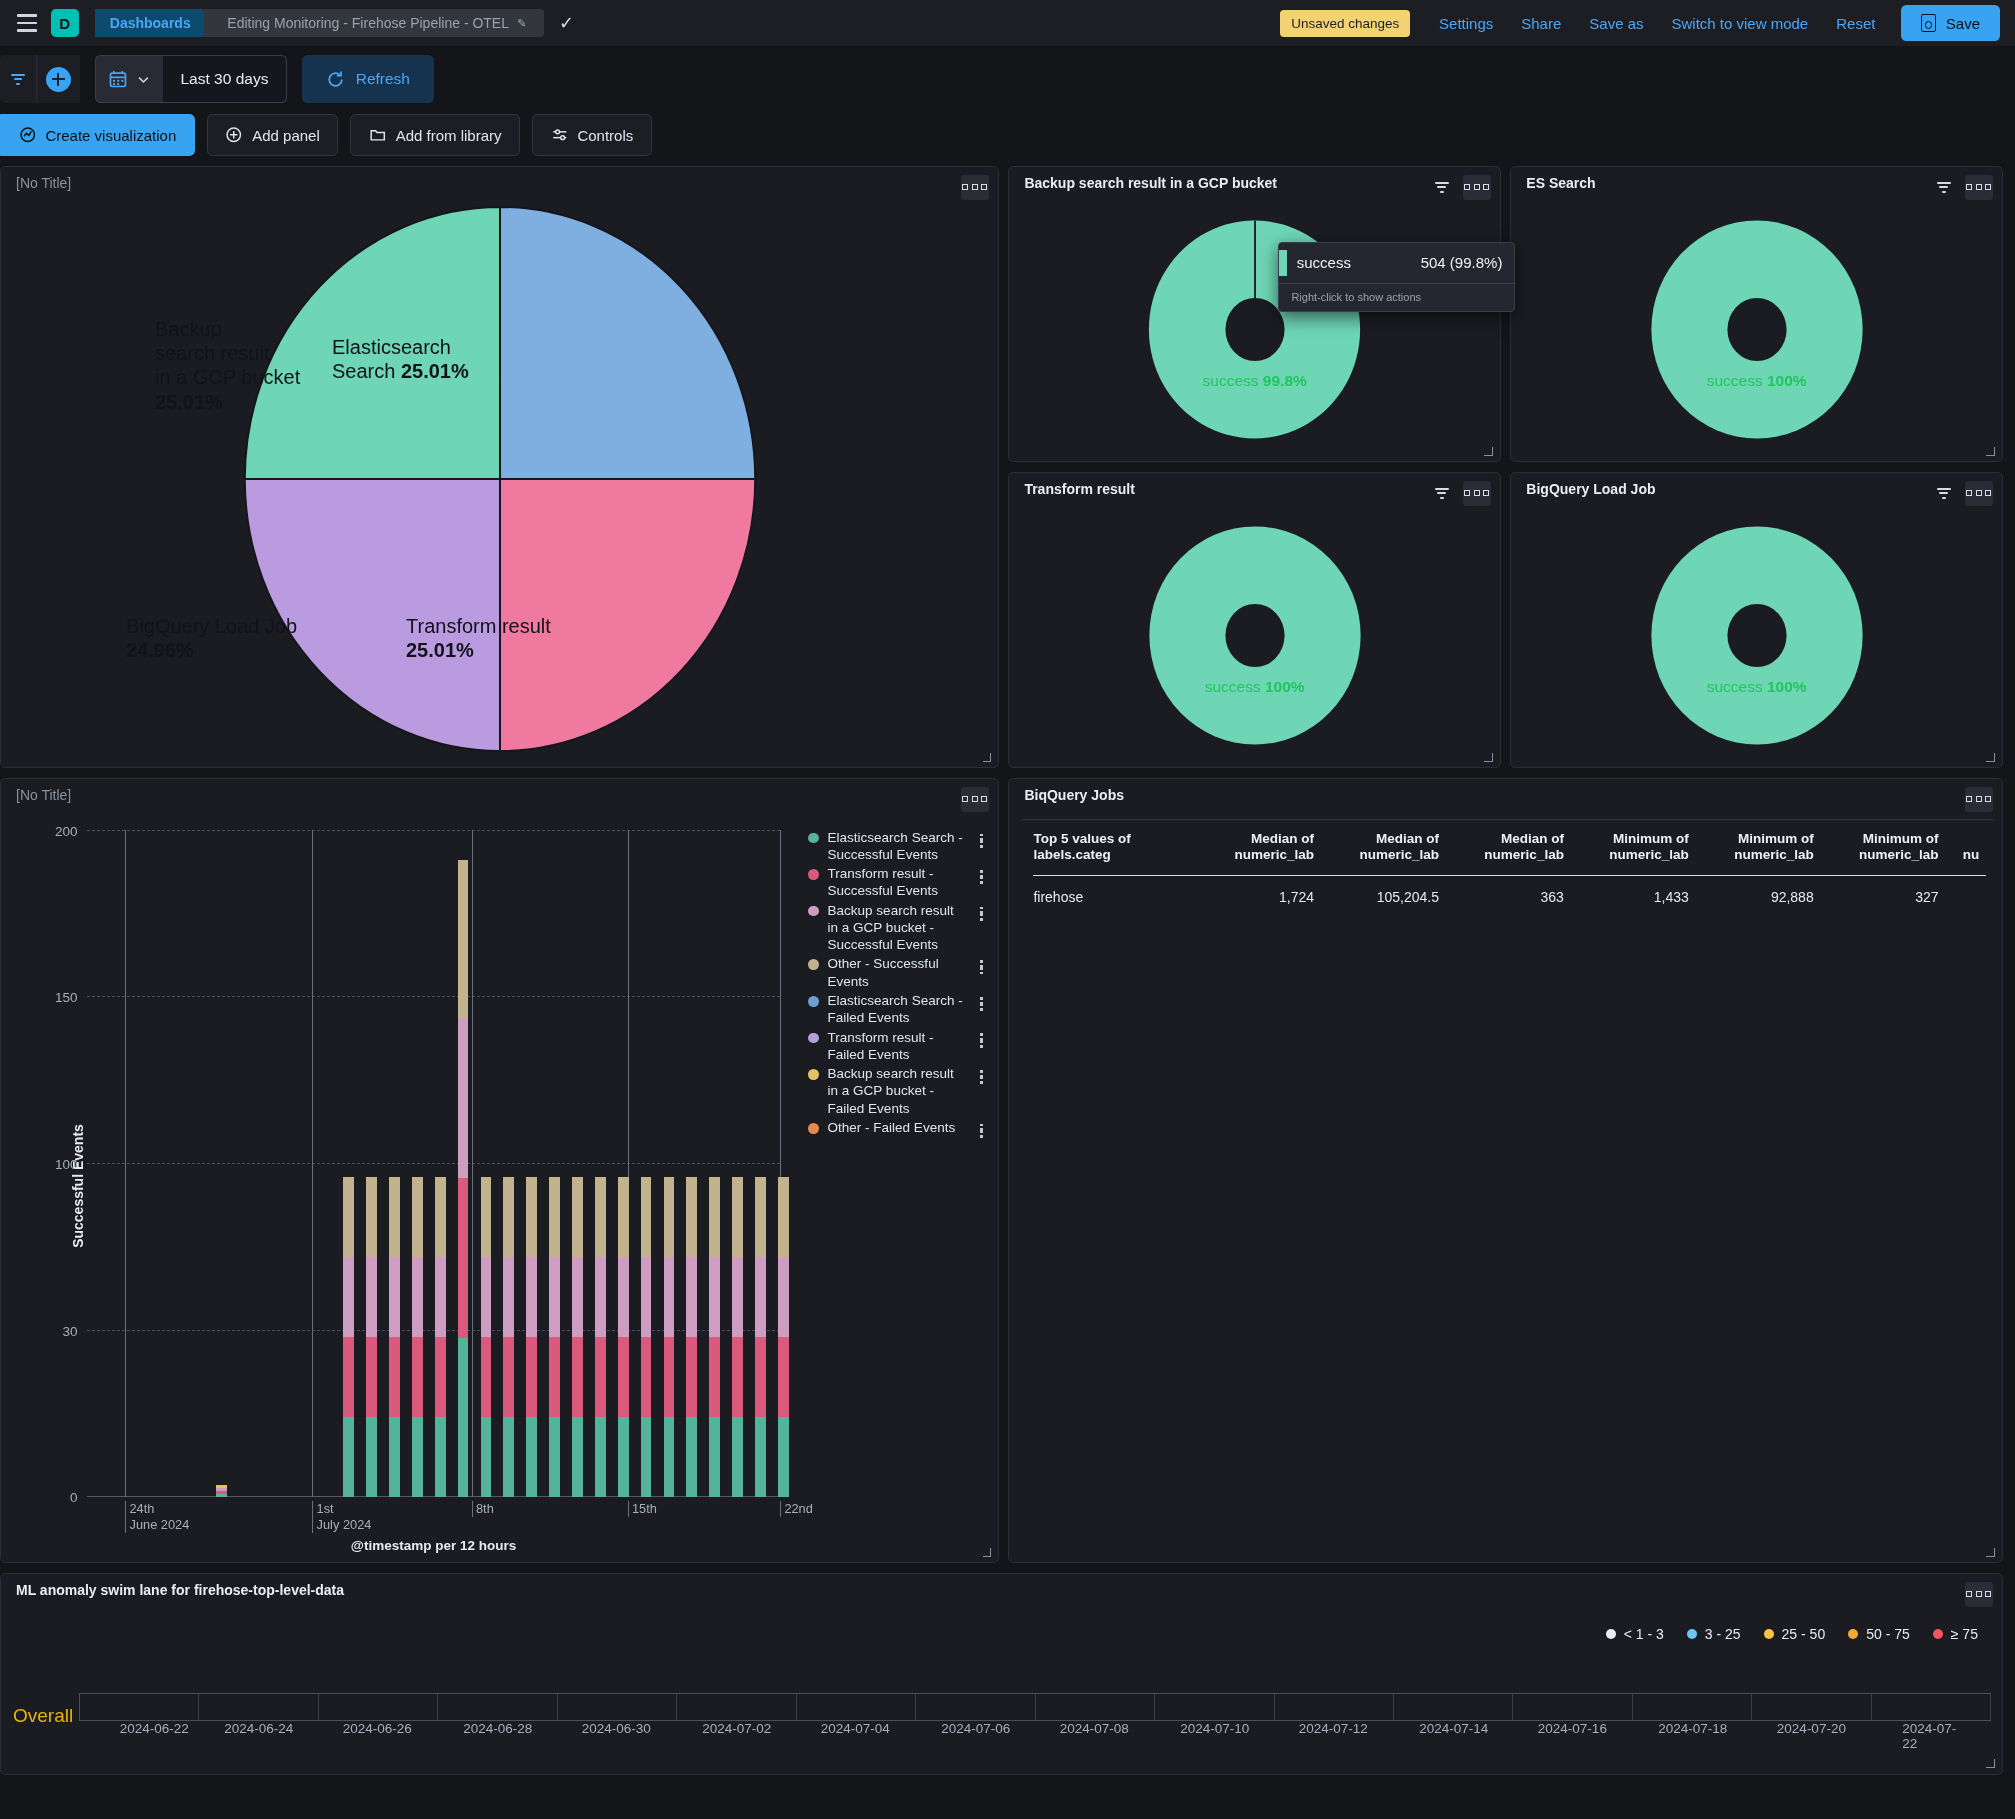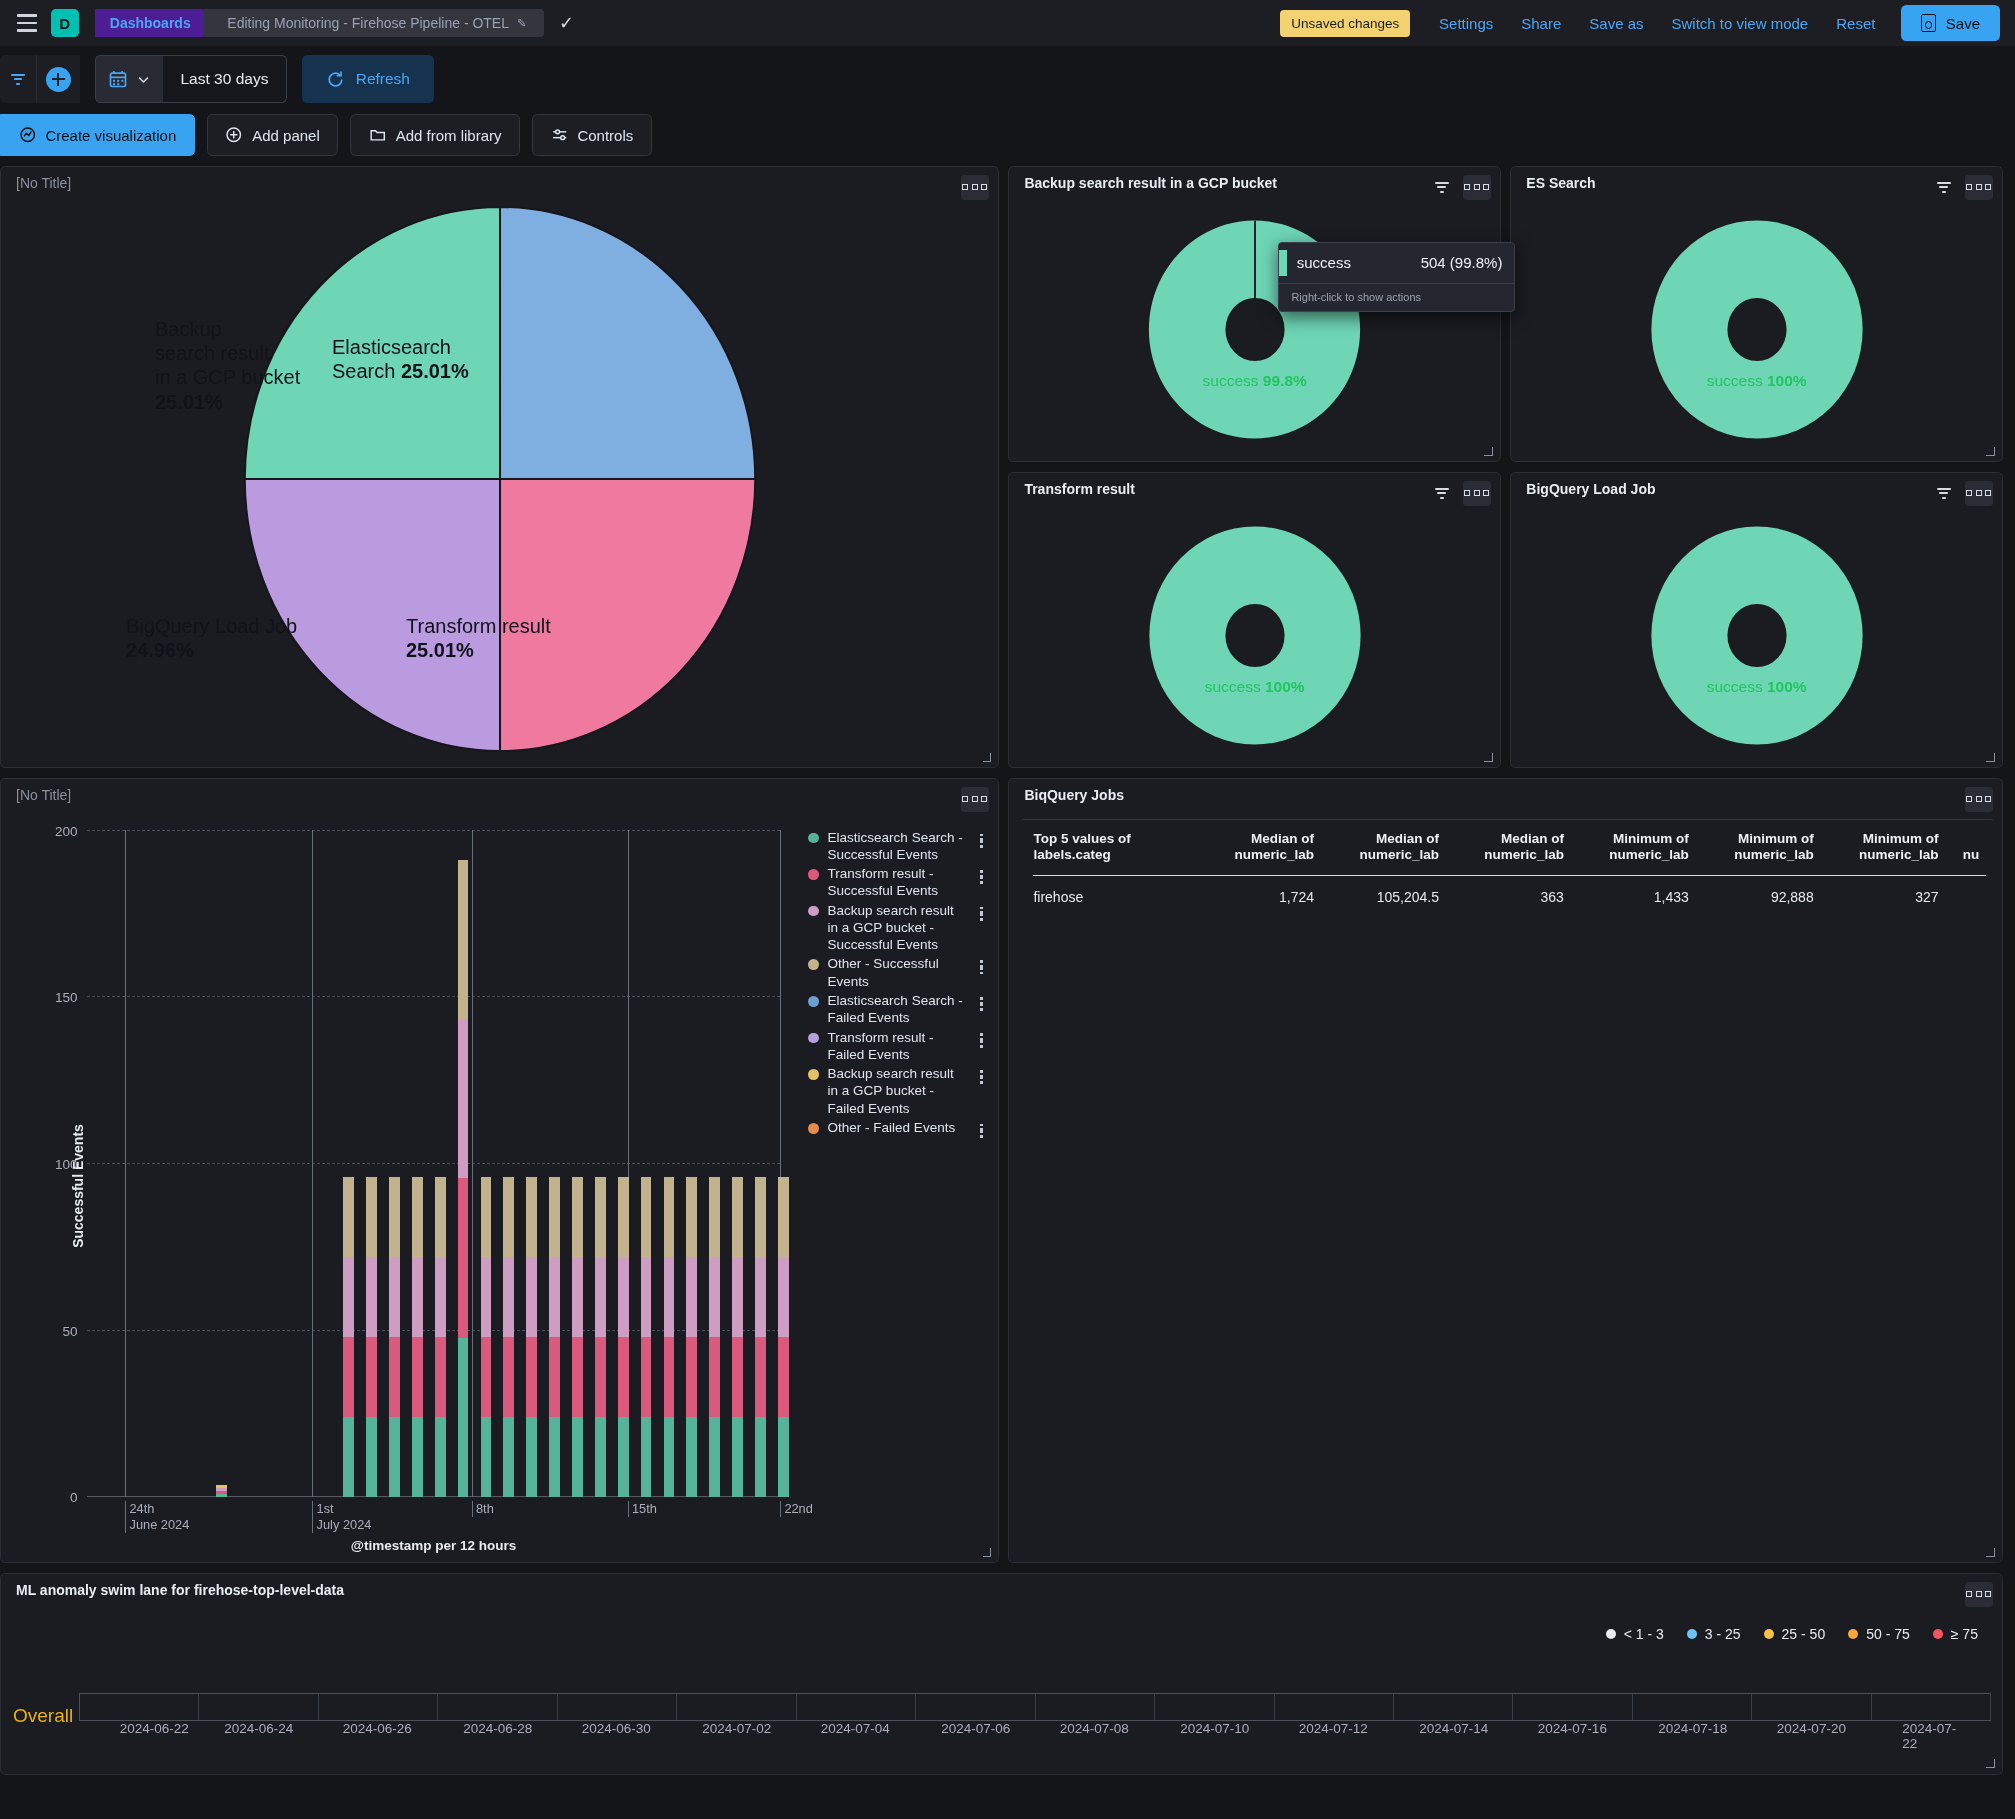--- a/index.html
+++ b/index.html
@@ -22,21 +22,21 @@
   .logo-badge {
     width: 28px; height: 28px; background: #00BFB3; border-radius: 4.7px;
     display:flex; align-items:center; justify-content:center;
     font-size: 15px; font-weight:700; color:#101216; margin-left: 5.4px;
   }
   .bc { display:flex; align-items:center; margin-left: 16px; height: 28px; }
   .bc-item {
     display:flex; align-items:center; height: 28px; padding: 0 17.5px 0 15px;
     font-size: 14px; position: relative;
   }
-  .bc-dash { background:#4c1d95; color:#4BA6F5; font-weight:600;
+  .bc-dash { background:#0c4a6e; color:#4BA6F5; font-weight:600;
     clip-path: polygon(0 0, calc(100% - 10.8px) 0, 100% 50%, calc(100% - 10.8px) 100%, 0 100%);
     padding-right: 23px; cursor:pointer;}
   .bc-edit { background:#33363d; color:#98a2b3; margin-left:-9.4px;
     padding-left: 23px; border-radius: 0 4px 4px 0; cursor:pointer;
     display:flex; gap:8px; align-items:center;}
   .pencil { font-size: 11.4px; color:#98a2b3; }
   .check-ico { margin-left: 15px; font-size: 18px; color:#d9dde5; cursor:pointer; }
 
   .topnav-right { margin-left:auto; display:flex; align-items:center; gap: 0; }
   .unsaved {
@@ -523,21 +523,21 @@
             <div class="gridline" style="top:0;">
                 <span class="ytick">200</span>
               </div>
             <div class="gridline" style="top:25%;">
                 <span class="ytick">150</span>
               </div>
             <div class="gridline" style="top:50%;">
                 <span class="ytick">100</span>
               </div>
             <div class="gridline" style="top:75%;">
-                <span class="ytick">50</span>
+                <span class="ytick">30</span>
               </div>
             <div class="xaxis-line">
                 <span class="ytick" style="top:0; border:none;">0</span>
               </div>
 
             <div class="vrule" style="left:5.5%;"></div>
             <div class="vrule" style="left:32.5%;"></div>
             <div class="vrule" style="left:55.5%;"></div>
             <div class="vrule" style="left:78.0%;"></div>
             <div class="vrule" style="left:100%;"></div>

